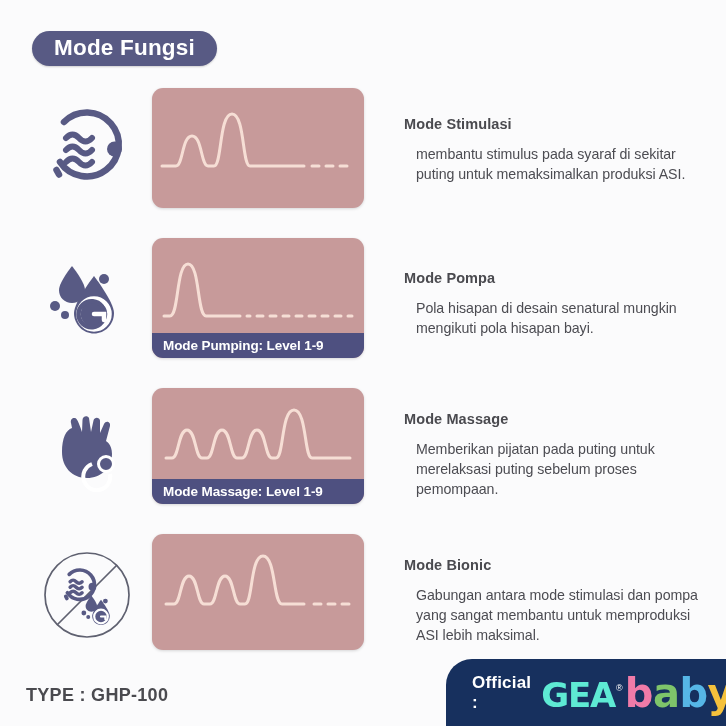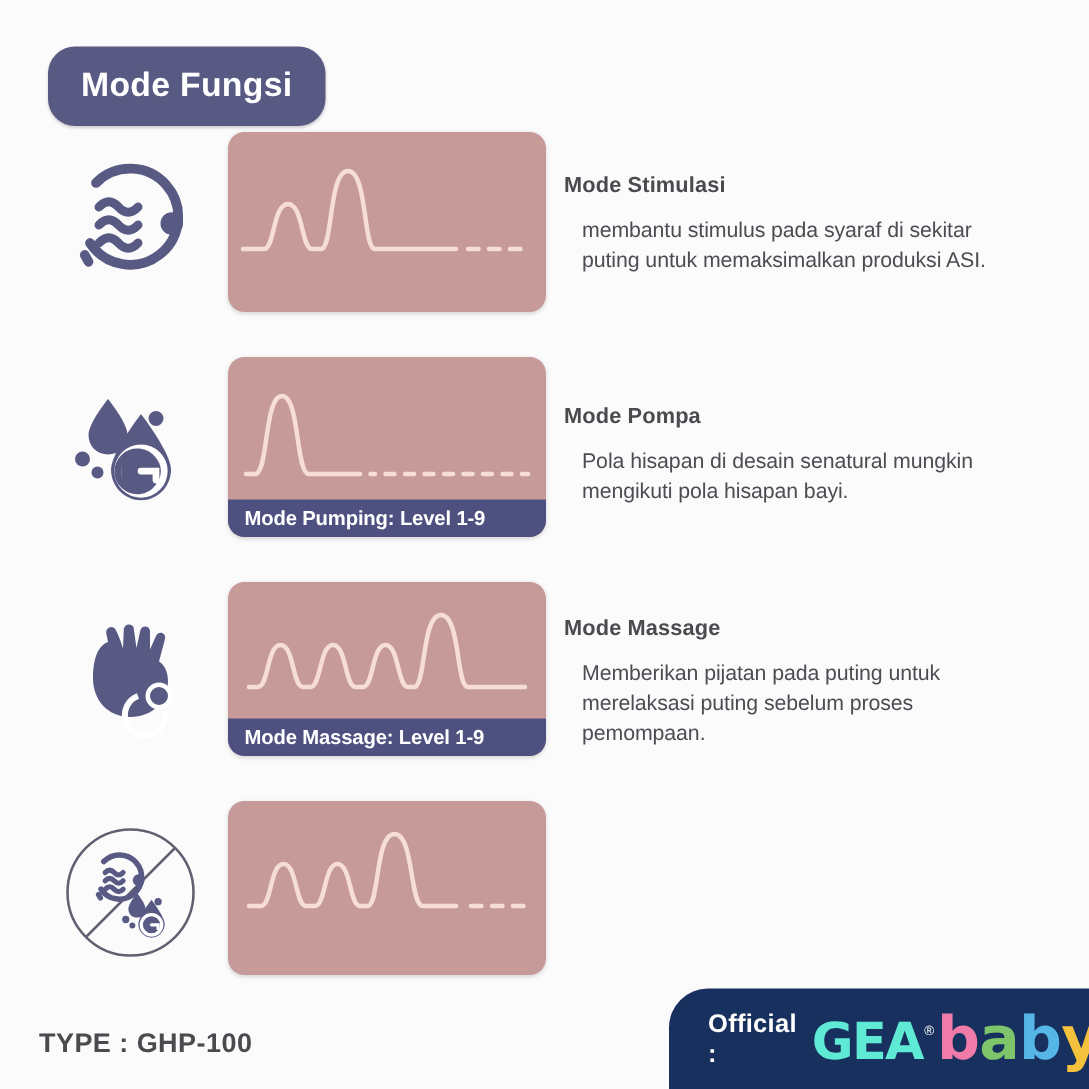--- a/index.html
+++ b/index.html
@@ -13,21 +13,21 @@
     font-family: "Liberation Sans", sans-serif;
     overflow: hidden;
     position: relative;
   }
 
   
   #title-pill {
     position: absolute;
     left: 32px;
     top: 31px;
-    height: 53px;
+    height: 35px;
     padding: 0 22px;
     border-radius: 18px;
     background: #585a84;
     display: flex;
     align-items: center;
     box-shadow: 0 1px 2px rgba(0,0,0,0.18);
   }
   #title-pill .ttl {
     color: #ffffff;
     font-size: 22.5px;
@@ -97,21 +97,21 @@
     display: flex;
     align-items: center;
     padding-left: 11px;
     box-sizing: border-box;
     letter-spacing: -0.1px;
   }
 
   
   .text-cell {
     position: absolute;
-    left: 376px;
+    left: 404px;
     top: 30px;
     width: 322px;
   }
   #row-1 .text-cell { top: 34px; }
   #row-2 .text-cell { top: 25px; }
   #row-3 .text-cell { top: 25px; }
 
   .mode-title {
     font-size: 14.5px;
     font-weight: bold;
@@ -314,20 +314,24 @@
 
   <div class="wave-card">
     <svg class="wave-svg" viewBox="0 0 212 116" preserveAspectRatio="none">
       <path d="M14 70 L22 70 C29 70 28 42 37 42 C46 42 45 70 52 70 L58 70
                C65 70 64 42 73 42 C82 42 81 70 88 70 L93 70
                C101 70 98 22 111 22 C124 22 121 70 130 70 L152 70" fill="none" stroke="#f6ded5" stroke-width="3" stroke-linecap="round" stroke-linejoin="round"></path>
       <path d="M162 70 L169 70 M176 70 L183 70 M190 70 L197 70" fill="none" stroke="#f6ded5" stroke-width="3" stroke-linecap="round"></path>
     </svg>
   </div>
 
+  <div class="text-cell">
+    <p class="mode-title">Mode Bionic</p>
+    <p class="mode-desc">Gabungan antara mode stimulasi dan pompa yang sangat membantu untuk memproduksi ASI lebih maksimal.</p>
+  </div>
 </div>
 
 <div id="type-label">TYPE : GHP-100</div>
 
 <div id="official-badge">
   <span id="official-text">Official :</span>
   <span class="logo-wrap">
     <span id="logo-gea">GEA</span>
     <span id="logo-reg">®</span>
     <span id="logo-baby">

